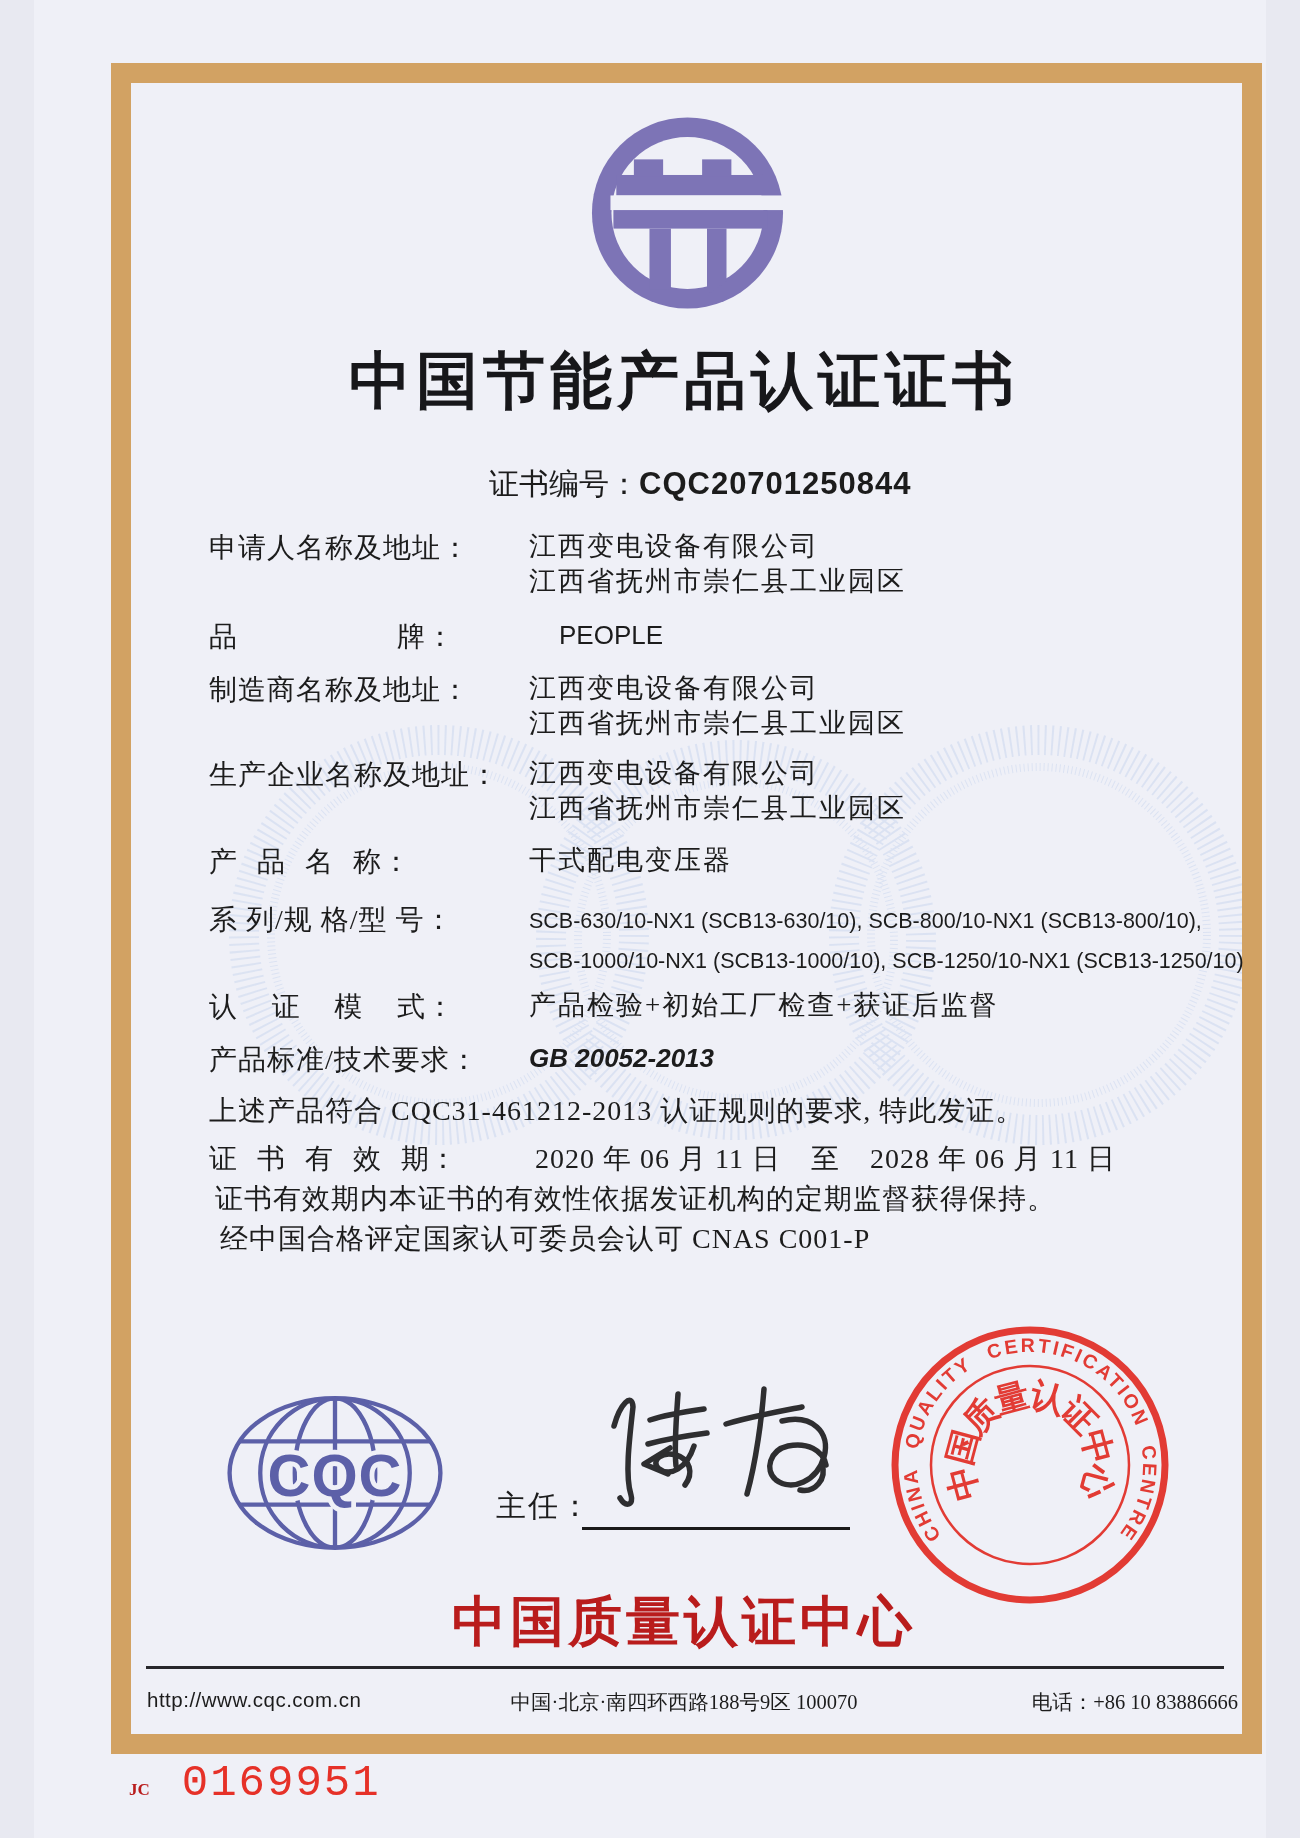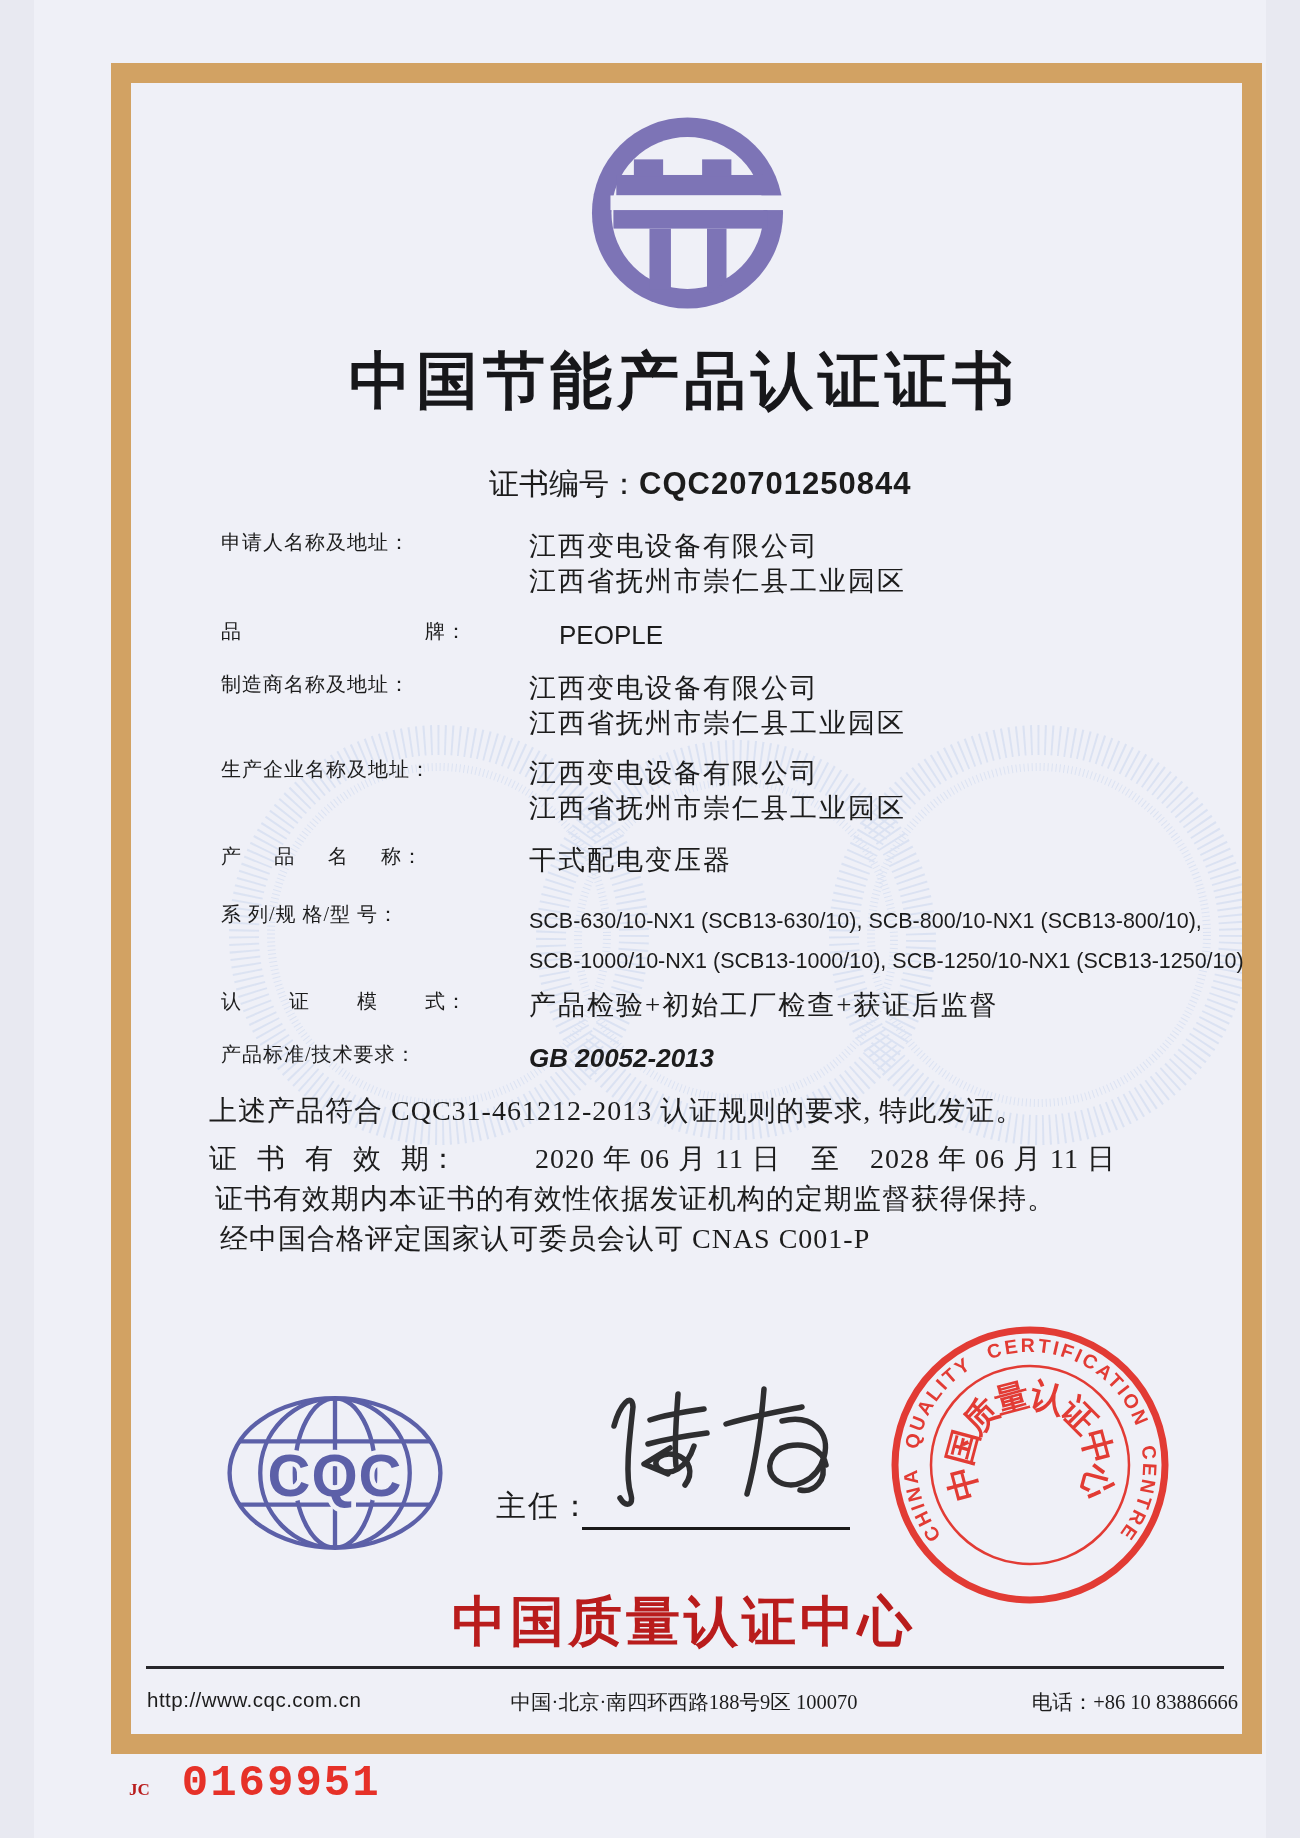--- a/index.html
+++ b/index.html
@@ -10,21 +10,21 @@
   #watermark{position:absolute;left:0;top:0;z-index:0;}
   .content{position:absolute;left:0;top:0;width:1300px;height:1838px;z-index:2;}
 
   .jie-logo{left:556px;top:114px;width:195px;height:198px;}
   .title{left:0;width:1300px;top:339px;text-align:center;font-family:"Liberation Sans",sans-serif;
          font-weight:900;font-size:62px;letter-spacing:5px;color:#17171a;}
   .certline{left:455px;top:464px;font-size:30px;white-space:nowrap;}
   .certline .num{font-family:"Liberation Sans",sans-serif;font-weight:700;font-size:31px;letter-spacing:1px;}
 
   .row{position:absolute;left:175px;width:1000px;}
-  .row .label{position:absolute;left:12px;top:0;font-size:20px;letter-spacing:1px;white-space:nowrap;}
+  .row .label{position:absolute;left:0;top:0;font-size:28px;letter-spacing:1px;white-space:nowrap;}
   .row .label.w242{width:246px;}
   .row .label.w200{width:202px;}
   .row .value{position:absolute;left:320px;top:0;width:680px;font-size:27px;line-height:35px;letter-spacing:2px;white-space:nowrap;}
   .row .value.latin{font-family:"Liberation Sans",sans-serif;font-size:24px;letter-spacing:0;}
   .row .value.models{font-size:21.5px;line-height:40px;width:660px;}
   [data-spread="true"]{display:flex;justify-content:space-between;}
 
   .r0{top:529px;} .r1{top:618px;} .r2{top:671px;} .r3{top:756px;}
   .r4{top:843px;} .r5{top:901px;} .r6{top:988px;} .r7{top:1041px;}
 
@@ -43,21 +43,21 @@
   .stamp{left:846px;top:1315px;width:300px;height:300px;}
   .orgname{left:0;width:1300px;top:1586px;text-align:center;font-family:Liberation Serif, serif;
            font-weight:800;font-size:54px;letter-spacing:4px;color:#b91c1c;}
   .rule{left:112px;top:1666px;width:1078px;height:3px;background:#27272b;}
   .footer{font-size:20.5px;top:1688px;white-space:nowrap;}
   .footer-url{left:113px;font-family:"Liberation Sans",sans-serif;letter-spacing:0.5px;}
   .footer-addr{left:0;width:1300px;text-align:center;}
   .footer-phone{right:96px;}
   .serial{left:95px;top:1758px;white-space:nowrap;}
   .serial .jc{font-family:"Liberation Serif",serif;font-weight:700;font-size:17px;color:#b91c1c;margin-right:32px;}
-  .serial .no{font-family:"Liberation Mono",monospace;font-weight:700;font-size:44px;color:#e63128;letter-spacing:2px;}
+  .serial .no{font-family:"Liberation Mono",monospace;font-weight:400;font-size:44px;color:#e63128;letter-spacing:2px;}
 </style>
 </head>
 <body>
 
 <div id="paper">
 
   <svg id="watermark" width="1300" height="1838" viewBox="0 0 1300 1838">
     <g fill="none" stroke="#ccd8ef" opacity="0.55">
       <circle cx="405" cy="935" r="195" stroke-width="30" stroke-dasharray="2 5"></circle>
       <circle cx="405" cy="935" r="168" stroke-width="8" stroke-dasharray="1 3"></circle>

